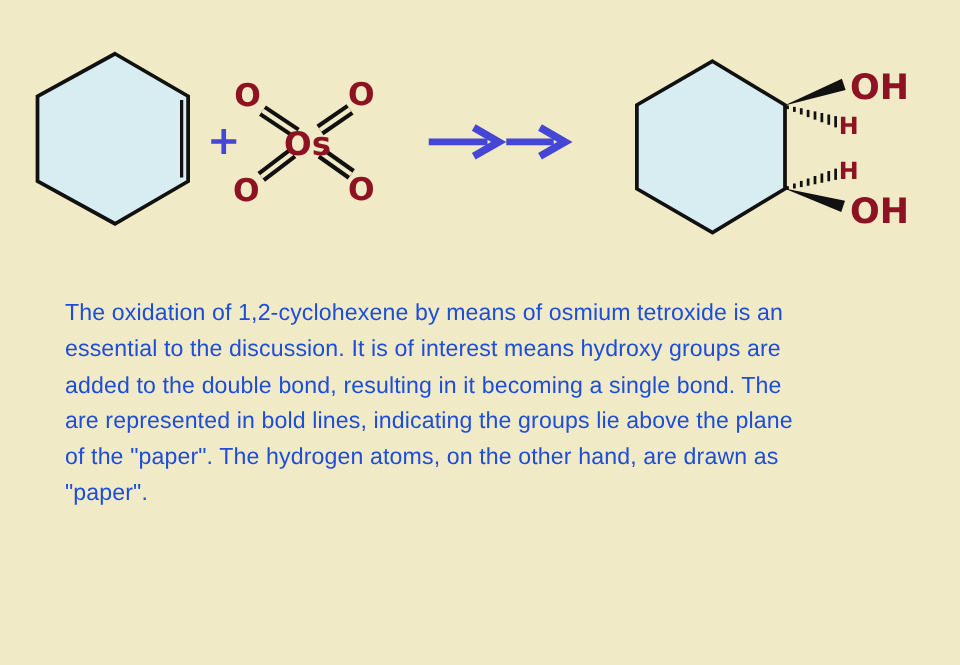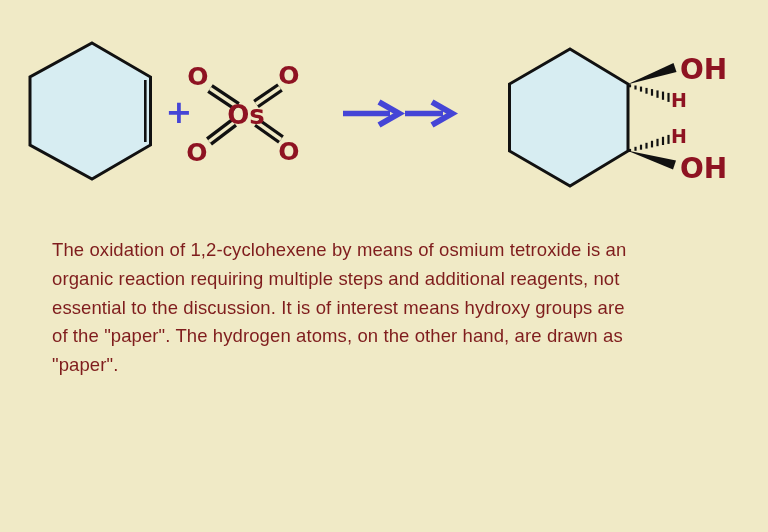--- a/index.html
+++ b/index.html
@@ -8,21 +8,21 @@
   .scheme{position:absolute;top:0;left:0;}
   svg text{font-family:"DejaVu Sans",sans-serif;}
   .atom{font-weight:bold;}
   .caption{
     position:absolute;
     left:52px;
     top:236px;
     font-family:"Liberation Sans","DejaVu Sans",sans-serif;
     font-size:18.5px;
     line-height:28.8px;
-    color:#7f1d1d;
+    color:#1d4ed8;
     letter-spacing:0.1px;
   }
   .caption .line{white-space:nowrap;}
 </style>
 </head>
 <body>
 
 <div class="stage" style="background: rgb(240, 234, 198);">
 
   <svg class="scheme" width="768" height="220" viewBox="0 0 768 220">
@@ -88,19 +88,20 @@
     </g>
 
     <text class="atom" x="680" y="79" font-size="28" fill="#8e1322">OH</text>
     <text class="atom" x="671" y="107" font-size="19" fill="#8e1322">H</text>
     <text class="atom" x="671" y="143" font-size="19" fill="#8e1322">H</text>
     <text class="atom" x="680" y="178" font-size="28" fill="#8e1322">OH</text>
   </svg>
 
   <div class="caption">
     <div class="line">The oxidation of 1,2-cyclohexene by means of osmium tetroxide is an</div>
-    <div class="line">organic reaction requiring multiple steps and additional reagents, not</div>
     <div class="line">essential to the discussion. It is of interest means hydroxy groups are</div>
+    <div class="line">added to the double bond, resulting in it becoming a single bond. The</div>
+    <div class="line">are represented in bold lines, indicating the groups lie above the plane</div>
     <div class="line">of the "paper". The hydrogen atoms, on the other hand, are drawn as</div>
     <div class="line">"paper".</div>
   </div>
 
 </div>
 
 </body></html>

